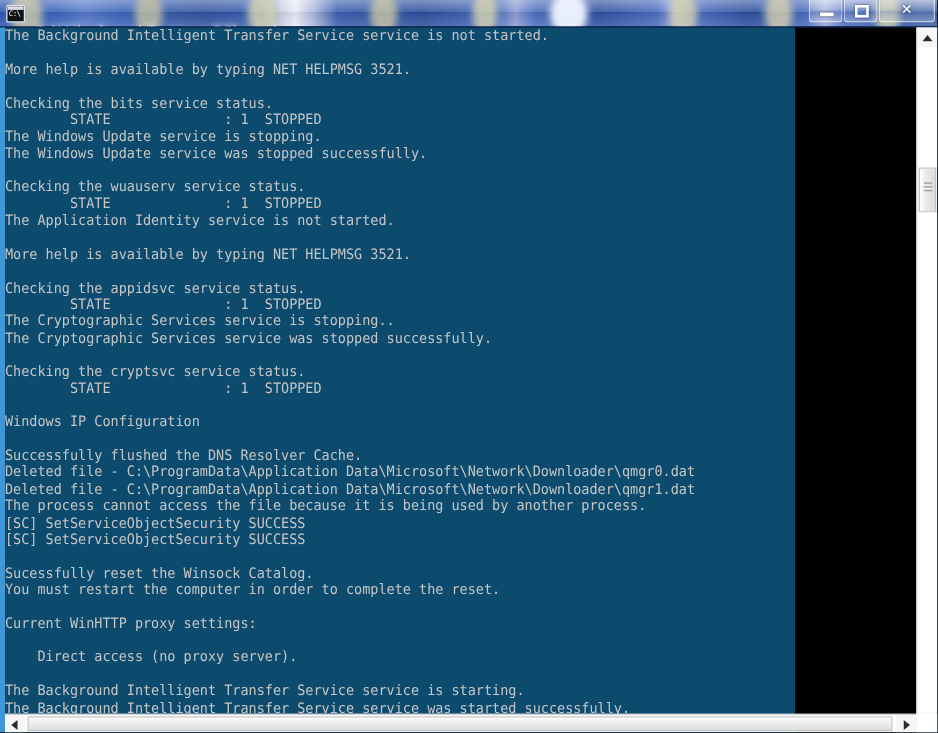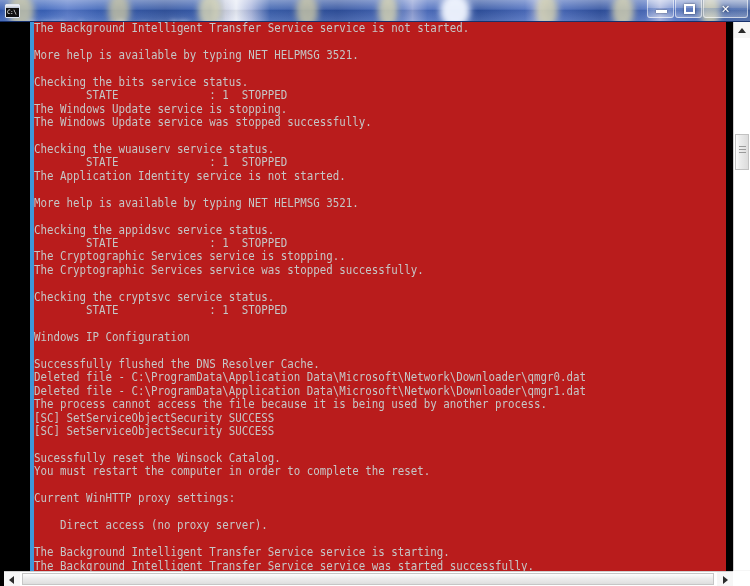--- a/index.html
+++ b/index.html
@@ -185,27 +185,26 @@
     box-sizing: border-box;
     border: 2px solid #ffffff;
     box-shadow: 0 0 2px rgba(0,0,0,0.55);
   }
 
   
   #console-area {
     position: absolute;
     left: 0;
     top: 22px;
-    width: 696px;
+    width: 636px;
     height: 564px;
-    background: #b91c1c;
+    background: #0c4a6e;
     box-sizing: border-box;
     border-left: 4px solid #3f97d8;
     overflow: hidden;
-    margin-left: 30px;
   }
 
   #console-text {
     position: absolute;
     left: 0px;
     top: 0px;
     width: 720px;
     color: #c6c6c6;
     font-family: "DejaVu Sans Mono", "Liberation Mono", monospace;
     font-size: 11.5px;

